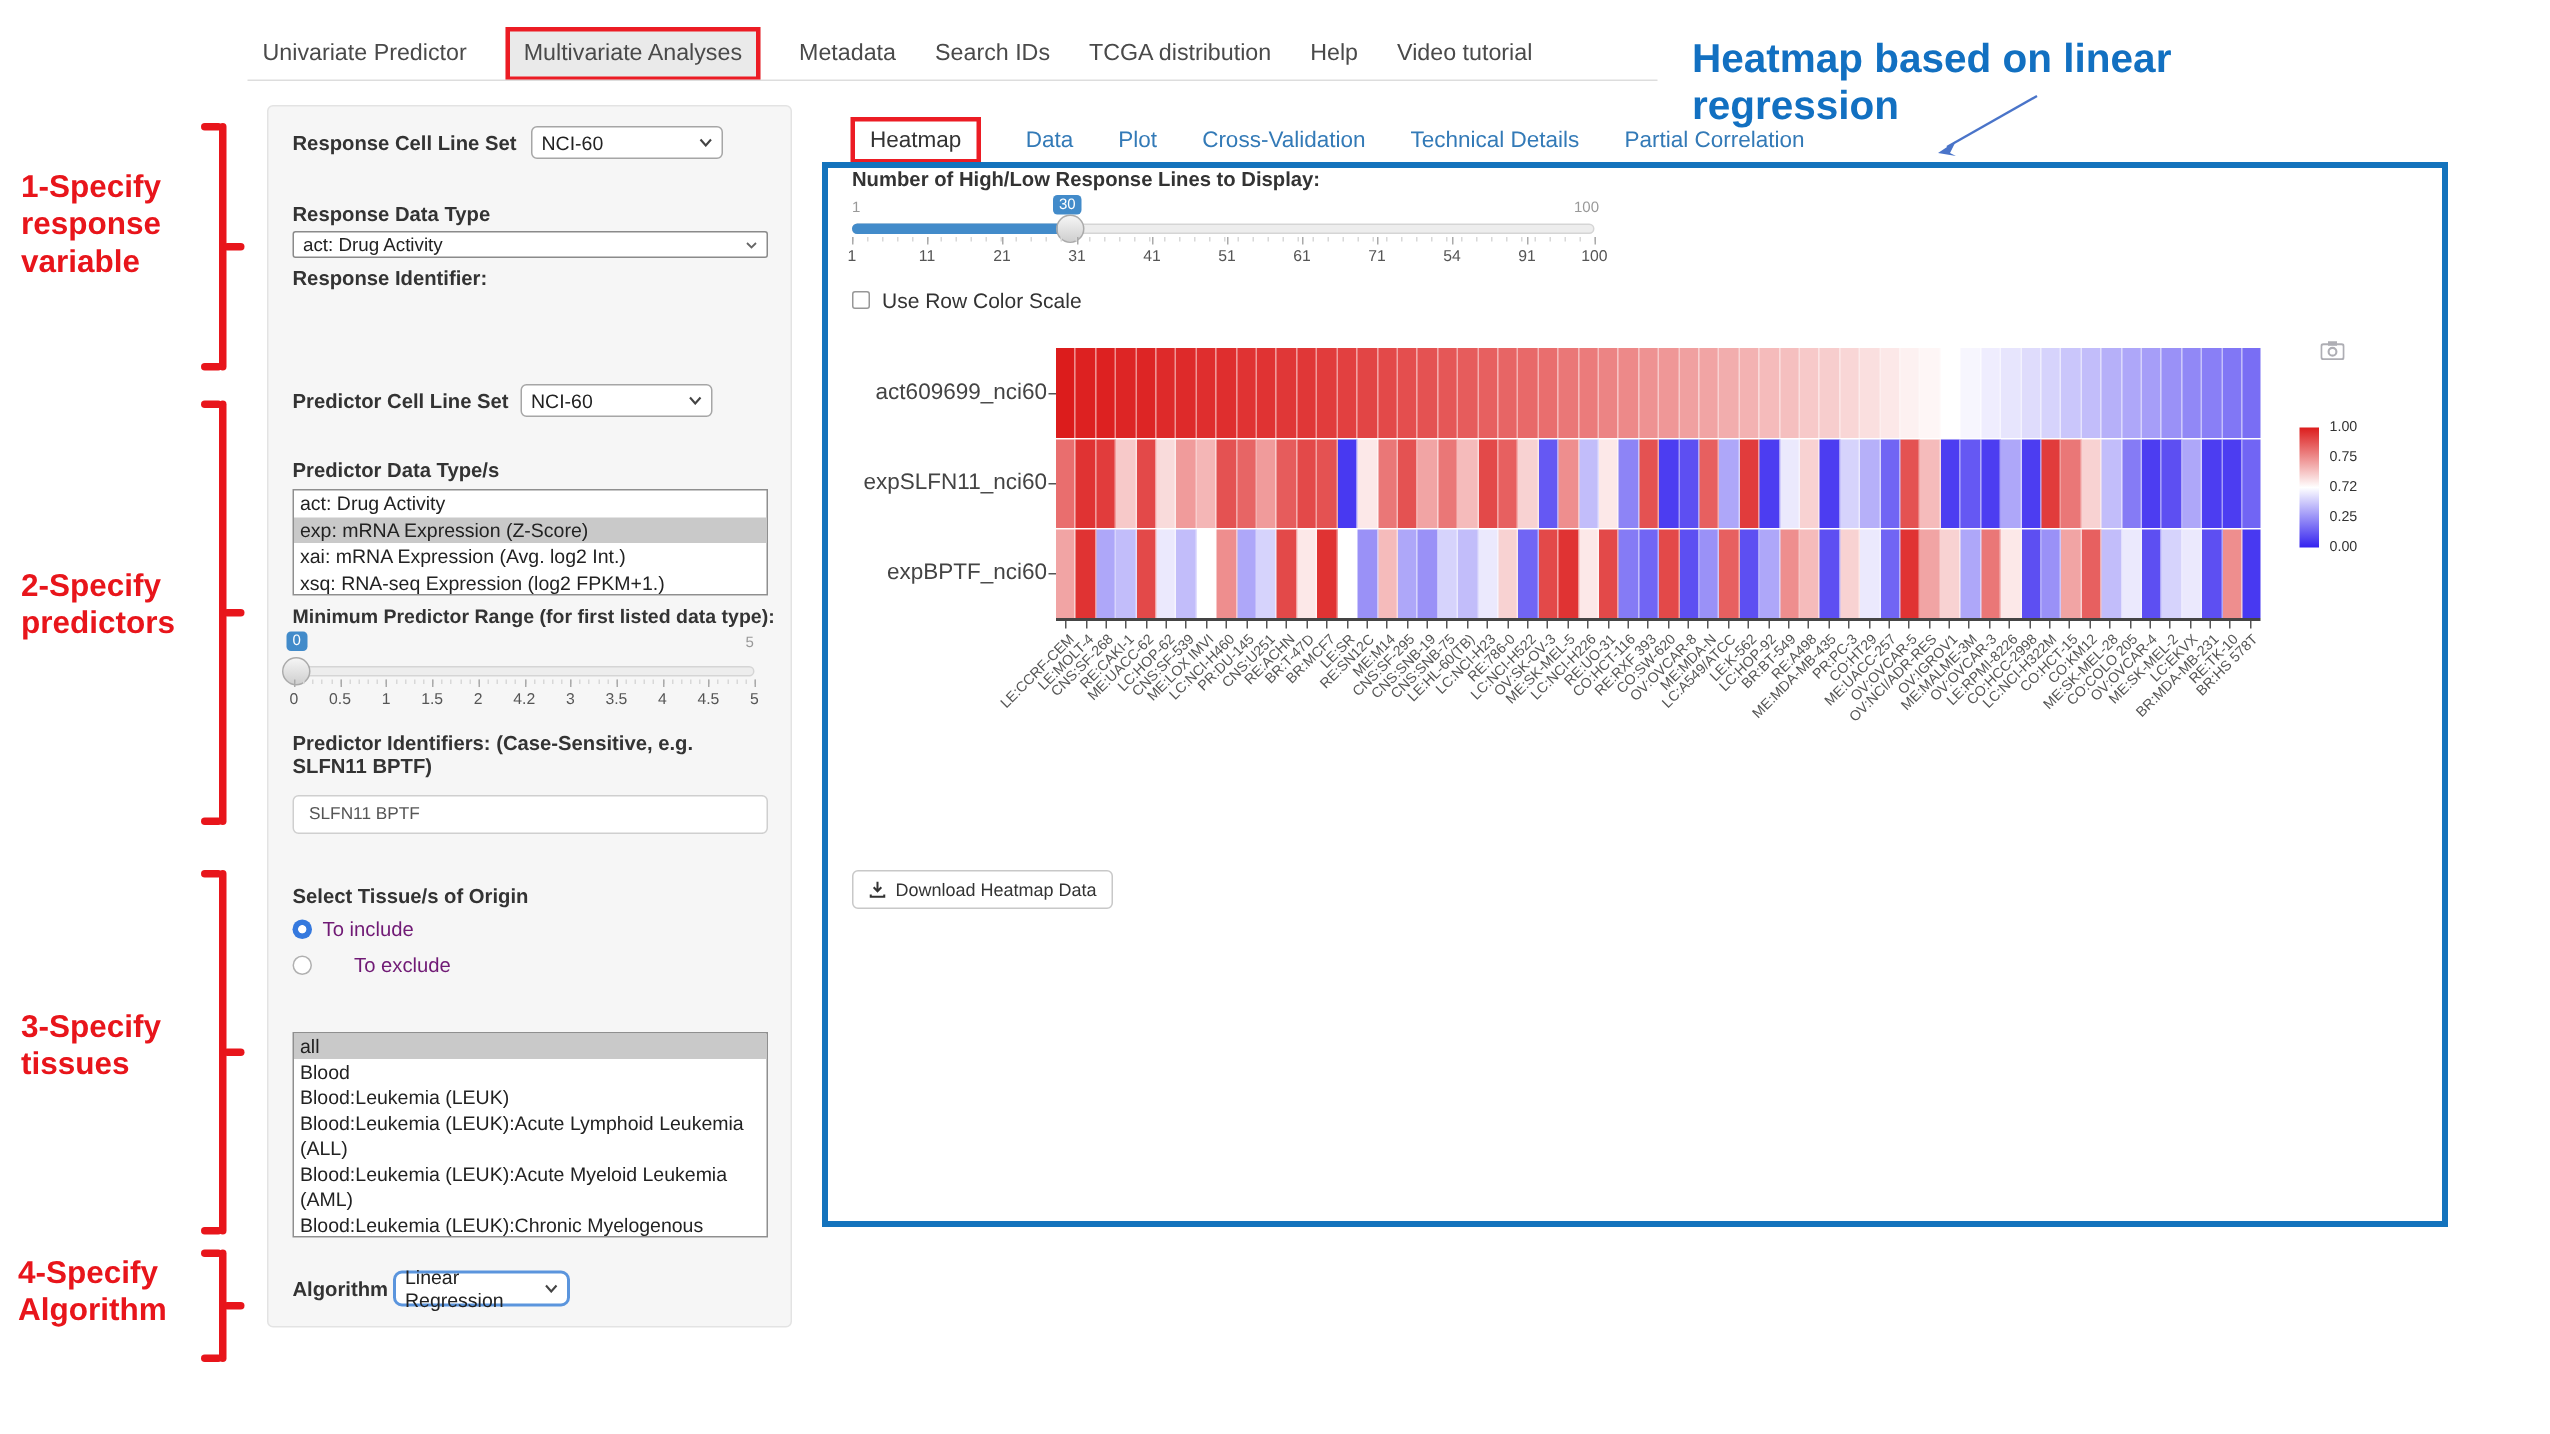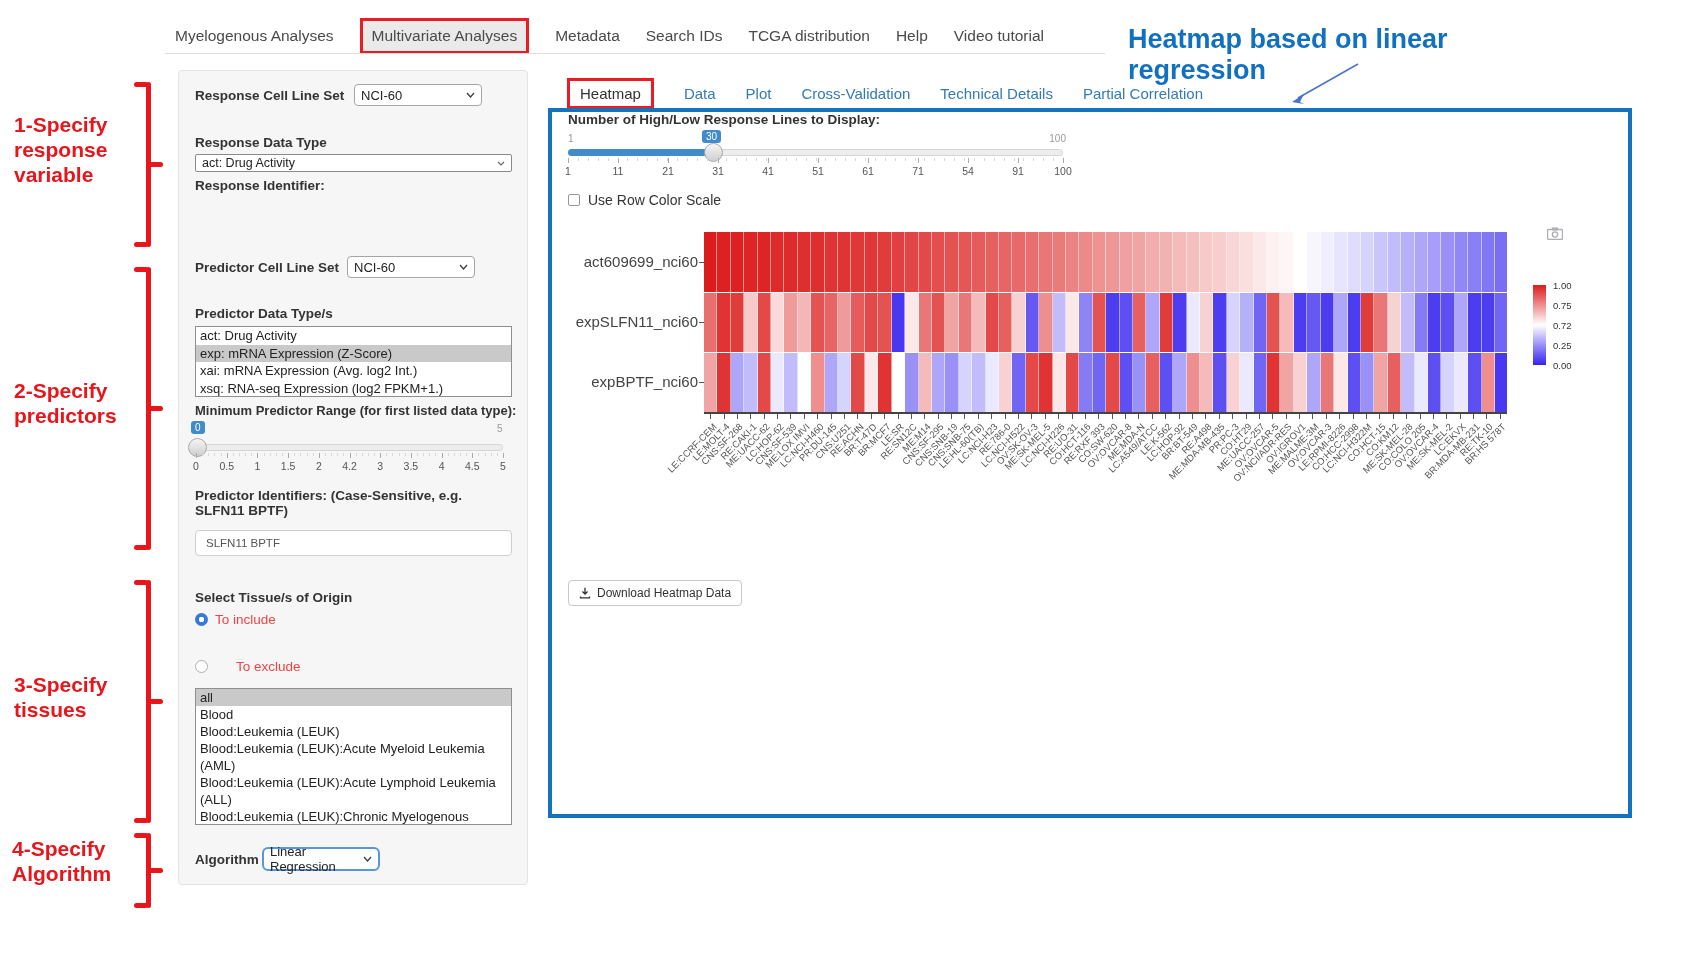--- a/index.html
+++ b/index.html
@@ -33,21 +33,21 @@
   .flabel{position:absolute;font-size:13.5px;font-weight:bold;color:#333;}
   .sel{position:absolute;background:#fff;border:1px solid #a6a6a6;border-radius:4px;box-sizing:border-box;
        font-size:13px;color:#222;display:flex;align-items:center;padding:0 6px;justify-content:space-between;cursor:pointer;}
   .sel .chev{flex:0 0 auto;margin-left:6px;display:flex;}
   .txtin{position:absolute;background:#fff;border:1px solid #cfcfcf;border-radius:4px;box-sizing:border-box;
          font-size:11.5px;color:#555;display:flex;align-items:center;padding:0 10px;}
   .lb{position:absolute;background:#fff;border:1px solid #8f8f8f;box-sizing:border-box;overflow:hidden;font-size:13px;color:#222;}
   .lb-item{padding:0 4px;line-height:17.5px;white-space:nowrap;cursor:pointer;}
   #tissue-listbox .lb-item{line-height:17px;white-space:normal;}
   .lb-sel{background:#c9c9c9;}
-  .radio-row{position:absolute;display:flex;align-items:center;gap:7px;font-size:13.5px;color:#ef4444;}
+  .radio-row{position:absolute;display:flex;align-items:center;gap:7px;font-size:13.5px;color:#701a75;}
   .radio-dot{width:13px;height:13px;border-radius:50%;box-sizing:border-box;background:#fff;border:1px solid #b0b0b0;}
   .radio-dot.on{border:none;background:radial-gradient(circle at 50% 50%, #fff 0 2.5px, #3579de 3px);}
   .chkbox{width:12px;height:12px;background:#fff;border:1px solid #979797;border-radius:2px;box-sizing:border-box;}
 
   
   .sl-track{position:absolute;height:7px;border-radius:4px;background:#ededed;border:1px solid #d5d5d5;box-sizing:border-box;}
   .sl-fill{position:absolute;height:7px;border-radius:4px;background:#428bca;}
   .sl-handle{position:absolute;width:19px;height:19px;border-radius:50%;background:linear-gradient(#f5f5f5,#cfcfcf);
              border:1px solid #aaa;box-sizing:border-box;cursor:pointer;}
   .sl-badge{position:absolute;background:#428bca;color:#fff;font-size:10px;border-radius:3px;
@@ -84,21 +84,21 @@
                 background:#fff;border:1px solid #c8c8c8;border-radius:4px;padding:5px 10px;
                 font-size:12px;color:#333;cursor:pointer;}
   #chk-row{position:absolute;left:568px;top:192px;display:flex;align-items:center;gap:8px;font-size:14px;color:#333;}
 </style>
 </head>
 <body>
 
 <div id="screen">
 
   <div id="nav-items">
-      <span class="nav-item">Myelogenous Analyses</span>
+      <span class="nav-item">Univariate Predictor</span>
       <span class="nav-item nav-item-active red-box">Multivariate Analyses</span>
       <span class="nav-item">Metadata</span>
       <span class="nav-item">Search IDs</span>
       <span class="nav-item">TCGA distribution</span>
       <span class="nav-item">Help</span>
       <span class="nav-item">Video tutorial</span>
     </div>
   <div id="nav-underline"></div>
 
   <div id="blue-note">Heatmap based on linear regression</div>
@@ -266,30 +266,30 @@
   <span class="flabel" style="left:195px;top:488px;width:320px;">Predictor Identifiers: (Case-Sensitive, e.g. SLFN11 BPTF)</span>
   <div class="txtin" style="left:195px;top:530px;width:317px;height:26px;">
     <span>SLFN11 BPTF</span>
   </div>
 
   <span class="flabel" style="left:195px;top:590px;">Select Tissue/s of Origin</span>
   <div class="radio-row" style="left:195px;top:612px;">
     <span class="radio-dot on"></span>
     <span>To include</span>
   </div>
-  <div class="radio-row" style="left:195px;top:659px;gap:28px;">
+  <div class="radio-row" style="left:195px;top:636px;gap:28px;">
     <span class="radio-dot"></span>
     <span>To exclude</span>
   </div>
   <div id="tissue-listbox" class="lb" style="left:195px;top:688px;width:317px;height:137px;">
       <div class="lb-item lb-sel">all</div>
       <div class="lb-item">Blood</div>
       <div class="lb-item">Blood:Leukemia (LEUK)</div>
+      <div class="lb-item">Blood:Leukemia (LEUK):Acute Lymphoid Leukemia (ALL)</div>
       <div class="lb-item">Blood:Leukemia (LEUK):Acute Myeloid Leukemia (AML)</div>
-      <div class="lb-item">Blood:Leukemia (LEUK):Acute Lymphoid Leukemia (ALL)</div>
       <div class="lb-item">Blood:Leukemia (LEUK):Chronic Myelogenous Leukemia (CML)</div>
     </div>
 
   <span class="flabel" style="left:195px;top:852px;">Algorithm</span>
   <div class="sel" style="left:262px;top:847px;width:118px;height:24px;border:2px solid #5b95dd;border-radius:6px;">
     <span>Linear Regression</span>
     <span class="chev">
         <svg width="9" height="6">
           <polyline points="1,1 4.5,5 8,1" fill="none" stroke="#444" stroke-width="1.4"></polyline>
         </svg>

